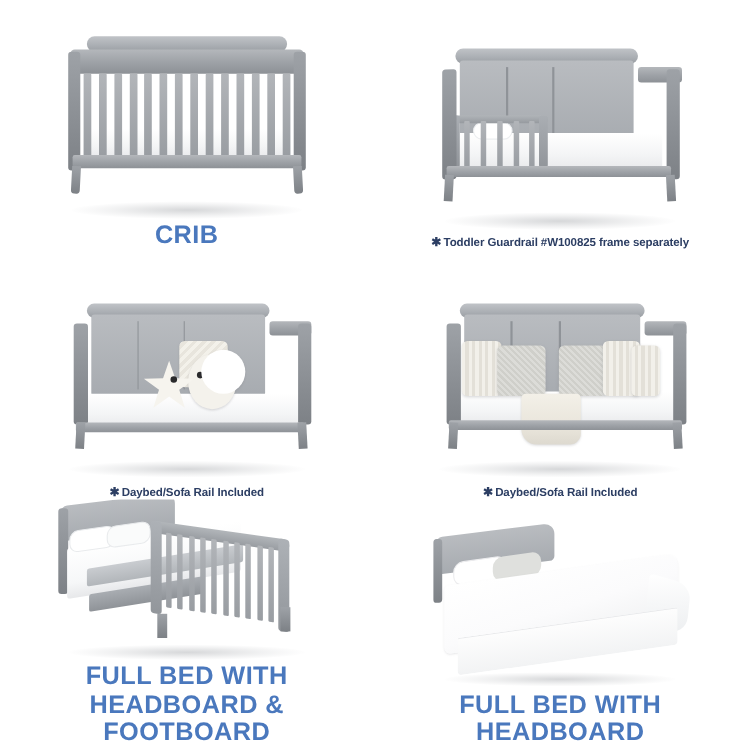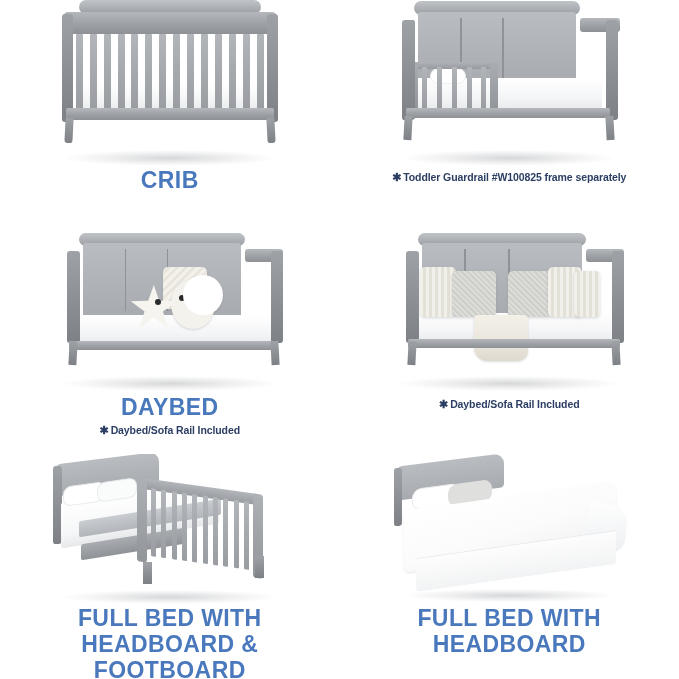--- a/index.html
+++ b/index.html
@@ -19,21 +19,21 @@
     grid-template-columns: 1fr 1fr;
     grid-template-rows: 227px 227px 225px;
     background: #ffffff;
   }
 
   .config-cell {
     position: relative;
     display: flex;
     flex-direction: column;
     align-items: center;
-    justify-content: flex-start;
+    justify-content: flex-end;
     background: #ffffff;
     overflow: hidden;
   }
 
   
   .illus {
     position: relative;
     width: 100%;
     height: 168px;
     flex: none;
@@ -367,23 +367,20 @@
         <span class="eye" style="left:110px;top:76px;"></span>
 
         <div class="abs sideL wood-dk"></div>
         <div class="abs postR wood-dk"></div>
         <div class="abs botrail wood"></div>
         <div class="abs legL wood-dk"></div>
         <div class="abs legR wood-dk"></div>
       </div>
     </div>
     <div class="caption">
-      <div class="title">
-        <span class="title-line">DAYBED</span>
-      </div>
       <div class="subtitle">
         <span class="star">✱</span><span>Daybed/Sofa Rail Included</span>
       </div>
     </div>
   </div>
 
   <div class="config-cell row2">
     <div class="illus">
       <div class="shadow" style="width:220px;height:15px;bottom:4px;"></div>
       <div class="stage sofa">

